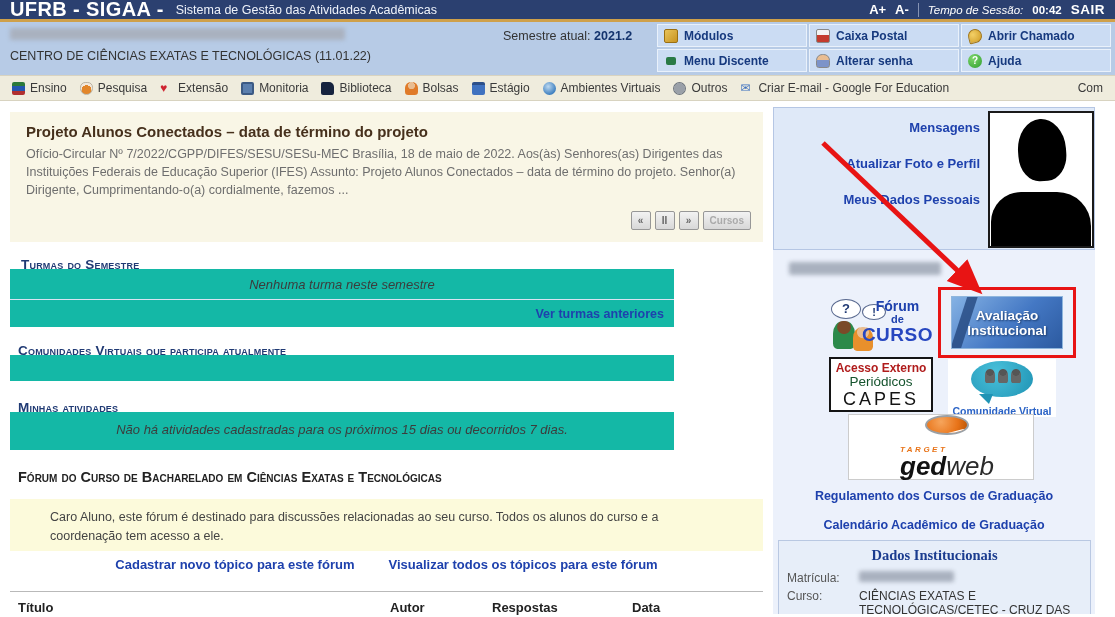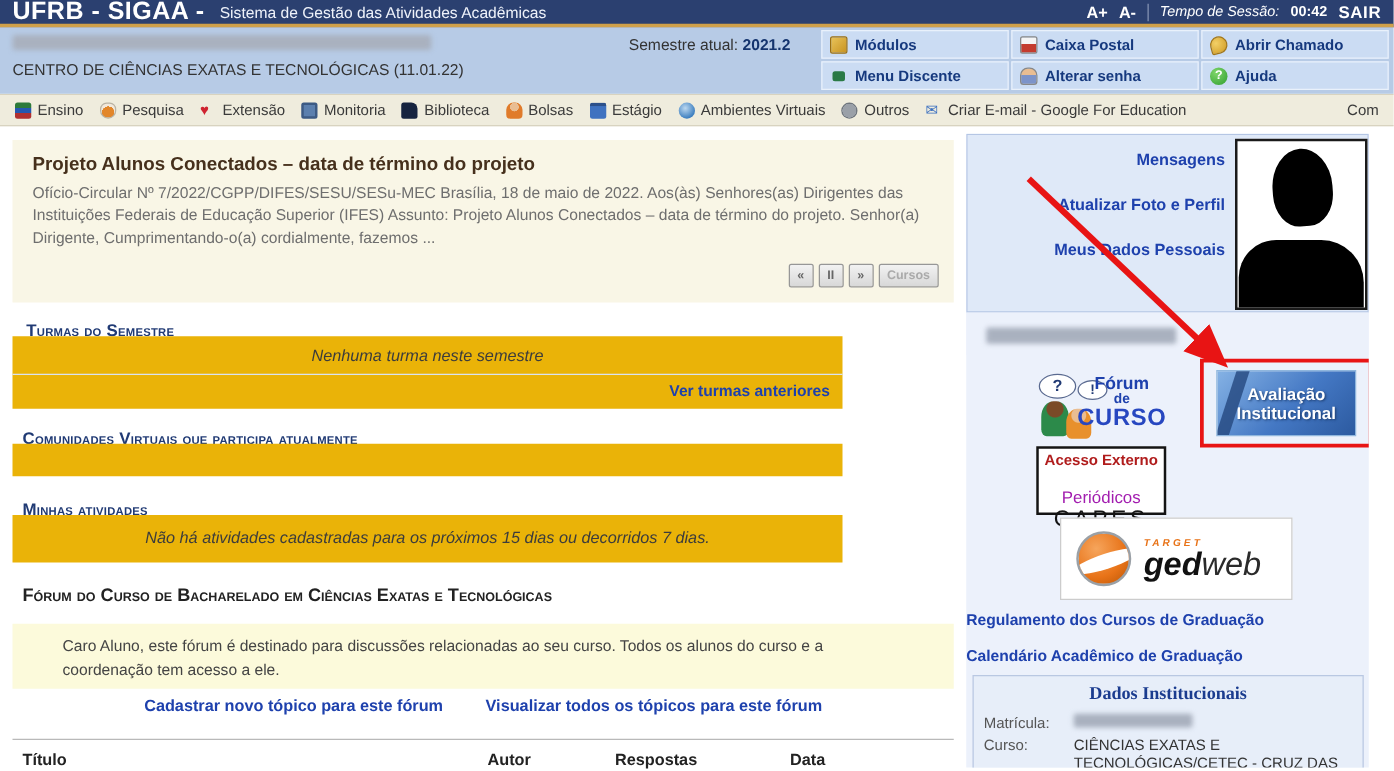--- a/index.html
+++ b/index.html
@@ -67,21 +67,21 @@
   .news { top:5px; left:0; width:753px; height:130px; background:#f9f6e6; padding:11px 16px; }
   .news-title { font-size:15px; font-weight:bold; color:#46301c; margin-bottom:5px; }
   .news-body { font-size:12.5px; color:#6e6e6e; line-height:1.45; }
   .pager { position:absolute; right:12px; bottom:12px; display:flex; gap:4px; }
   .pbtn { background:linear-gradient(180deg,#f2f2f2,#d8d8d8); border:1px solid #979797;
           border-radius:2px; font-size:10px; font-weight:bold; color:#666;
           padding:3px 6px; min-width:20px; text-align:center; cursor:pointer; }
   .pbtn.disabled { color:#aaa; cursor:default; }
 
   .sec-h { font-variant:small-caps; font-weight:bold; color:#203a74; font-size:13.5px; letter-spacing:.2px; }
-  .bluebox { background:#eab308; width:664px; }
+  .bluebox { background:#14b8a6; width:664px; }
   .empty-line { font-style:italic; color:#3c3c3c; font-size:13px; text-align:center; padding:8px 0 7px; }
   .turmas-link-row { border-top:1px solid #d9e3f2; text-align:right; padding:4px 10px 5px; }
   .blue-link { color:#1e41ad; font-weight:bold; font-size:12.5px; cursor:pointer; text-decoration:none; }
 
   .forum-h { font-variant:small-caps; font-weight:bold; color:#222; font-size:14.5px; }
   .notice { top:392px; left:0; width:753px; height:52px; background:#fcfadb; padding:9px 40px 0;
             font-size:12.5px; color:#444; line-height:1.5; }
   .forum-links { top:450px; left:0; width:753px; display:flex; justify-content:center; gap:34px; font-size:13px; }
   .ftable-head { top:484px; left:0; width:753px; border-top:1px solid #b9b9b9; padding:8px 0 0 8px;
                  display:grid; grid-template-columns:372px 102px 140px 1fr; font-weight:bold; font-size:13px; color:#222; }
@@ -110,56 +110,56 @@
   .fc-p1 { position:absolute; left:2px; top:22px; width:22px; height:28px;
            background:radial-gradient(circle at 50% 22%, #7a4a28 26%, #2c8a4a 30%); border-radius:45% 45% 20% 20%; }
   .fc-p2 { position:absolute; left:22px; top:28px; width:20px; height:24px;
            background:radial-gradient(circle at 50% 22%, #e9bd92 26%, #e8902c 30%); border-radius:45% 45% 20% 20%; }
   .fc-text { position:absolute; right:0; top:0; text-align:center; color:#1e41ad; line-height:1.05; }
   .fc-w1 { font-size:14px; font-weight:bold; }
   .fc-w2 { font-size:11px; font-weight:bold; }
   .fc-w3 { font-size:19px; font-weight:bold; color:#2747c0; letter-spacing:.5px; }
 
   .red-box { position:absolute; left:165px; top:180px; width:138px; height:71px;
-             border:3px solid #e81414; display:flex; align-items:center; justify-content:center;margin-left:22px; }
+             border:3px solid #e81414; display:flex; align-items:center; justify-content:center; }
   .aval-btn { width:112px; height:53px; border:1px solid #8fb6dd; color:#fff; cursor:pointer;
               background:linear-gradient(135deg,#85b2e4 0%,#4478c4 55%,#2c5aa0 100%);
               display:flex; flex-direction:column; align-items:center; justify-content:center;
               font-size:13.5px; font-weight:bold; text-shadow:1px 1px 2px #1c3c6e; position:relative; overflow:hidden; }
   .aval-btn::before { content:""; position:absolute; left:6px; top:-6px; width:10px; height:70px;
                       background:#24477e; transform:rotate(18deg); opacity:.8; }
 
   .capes-box { position:absolute; left:56px; top:250px; width:104px; height:55px; background:#fff;
                border:2px solid #141414; text-align:center; line-height:1.1; padding-top:3px; cursor:pointer; }
   .capes1 { color:#b01c1c; font-weight:bold; font-size:12px; }
-  .capes2 { color:#a21caf; font-size:13.5px;margin-top:16px; }
+  .capes2 { color:#14532d; font-size:13.5px; }
   .capes3 { color:#141414; font-size:18px; letter-spacing:3px; font-weight:500; }
 
   .cv-box { position:absolute; left:175px; top:252px; width:108px; height:58px; background:#fff;
             text-align:center; cursor:pointer; }
   .cv-bubble { margin:2px auto 0; width:62px; height:36px; background:radial-gradient(circle at 40% 30%, #49c0da,#1f93b4);
                border-radius:50%; position:relative; }
   .cv-bubble::after { content:""; position:absolute; left:8px; bottom:-7px; width:0; height:0;
                       border-left:10px solid transparent; border-right:4px solid transparent; border-top:10px solid #1f93b4; }
   .cv-people { position:absolute; top:8px; left:14px; display:flex; gap:3px; }
   .cv-person { width:10px; height:14px; background:radial-gradient(circle at 50% 22%, #555 30%, #666 32%); border-radius:45% 45% 20% 20%; }
   .cv-label { margin-top:8px; color:#2b63c6; font-weight:bold; font-size:10.5px; }
 
   .ged-box { position:absolute; left:75px; top:307px; width:186px; height:66px; background:#fff;
-             border:1px solid #ccc; display:flex; align-items:center; padding-left:12px; gap:10px; cursor:pointer; }
+             border:1px solid #ccc; display:flex; align-items:center; padding-left:12px; gap:10px; cursor:pointer;flex-direction:column; }
   .ged-sphere { width:44px; height:44px; border-radius:50%; position:relative; overflow:hidden;
                 background:radial-gradient(circle at 35% 30%, #f6a55c, #e87318 60%, #b85506); border:2px solid #9aa0a6; }
   .ged-sphere::after { content:""; position:absolute; left:-6px; top:16px; width:56px; height:12px;
                        background:#fff; transform:rotate(-18deg); border-radius:50%; }
   .ged-text .t { color:#e87318; font-size:8px; font-weight:bold; letter-spacing:2.5px; font-style:italic; }
   .ged-text .g { font-size:26px; font-style:italic; color:#111; line-height:.95; }
   .ged-text .g b { font-weight:bold; }
   .ged-text .g span { font-weight:400; color:#2b2b2b; }
 
-  .sb-links { position:absolute; top:382px; left:0; width:322px; }
+  .sb-links { position:absolute; top:382px; left:0; width:322px; text-align:center; }
   .sb-links .blue-link { display:block; margin-bottom:15px; font-size:12.5px; }
 
   .dados-panel { position:absolute; top:433px; left:5px; width:313px; height:80px;
                  background:#e7eef9; border:1px solid #b9c8e2; padding:4px 8px 0; }
   .dados-title { text-align:center; font-weight:bold; color:#1b3c8f; font-size:14.5px; margin:2px 0 7px;font-family:Liberation Serif, serif; }
   .dados-row { display:grid; grid-template-columns:72px 1fr; font-size:12px; color:#555; margin-bottom:4px; }
   .dados-val { color:#333; }
   .matricula-redact { width:95px; height:11px; }
 
   .arrow-svg { position:absolute; left:0; top:0; width:322px; height:507px; pointer-events:none; z-index:6; }
@@ -345,20 +345,30 @@
         <span>Institucional</span>
       </div>
     </div>
 
     <div class="capes-box">
       <div class="capes1">Acesso Externo</div>
       <div class="capes2">Periódicos</div>
       <div class="capes3">CAPES</div>
     </div>
 
+    <div class="cv-box">
+      <div class="cv-bubble">
+        <div class="cv-people">
+          <span class="cv-person"></span>
+            <span class="cv-person"></span>
+            <span class="cv-person"></span>
+        </div>
+      </div>
+      <div class="cv-label">Comunidade Virtual</div>
+    </div>
 
     <div class="ged-box">
       <div class="ged-sphere"></div>
       <div class="ged-text">
         <div class="t">TARGET</div>
         <div class="g">
           <b>ged</b><span>web</span>
         </div>
       </div>
     </div>

